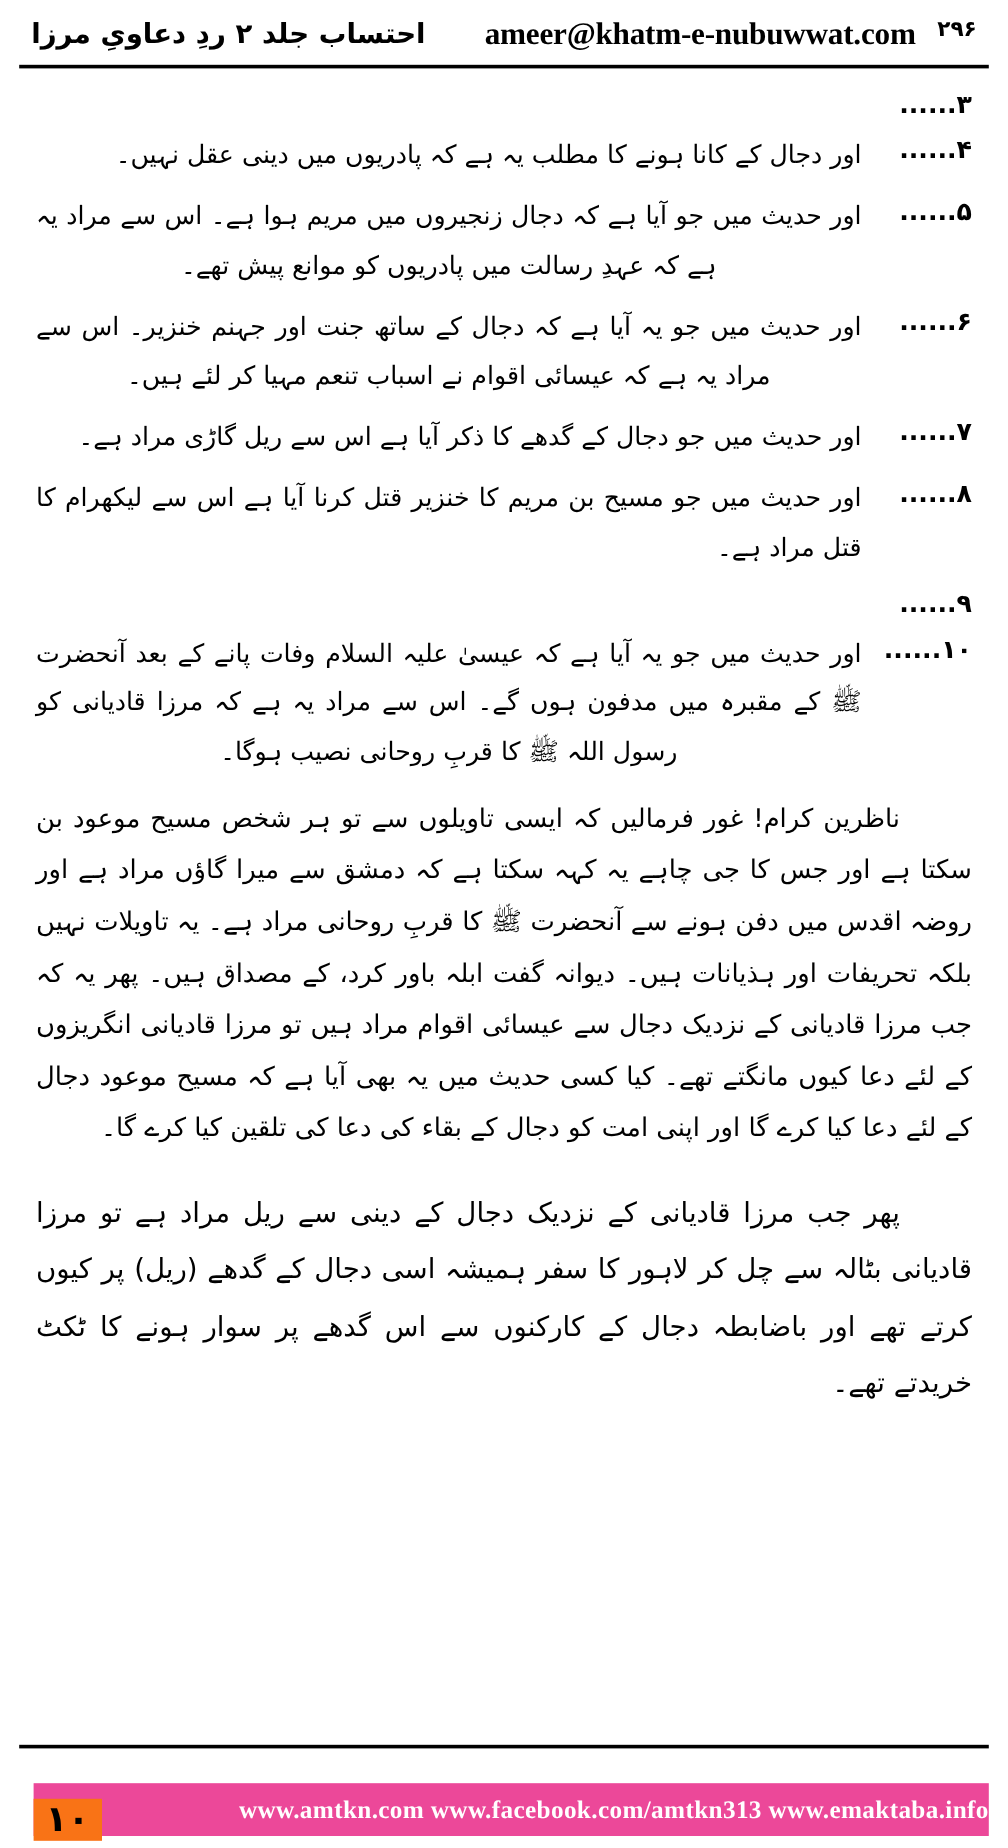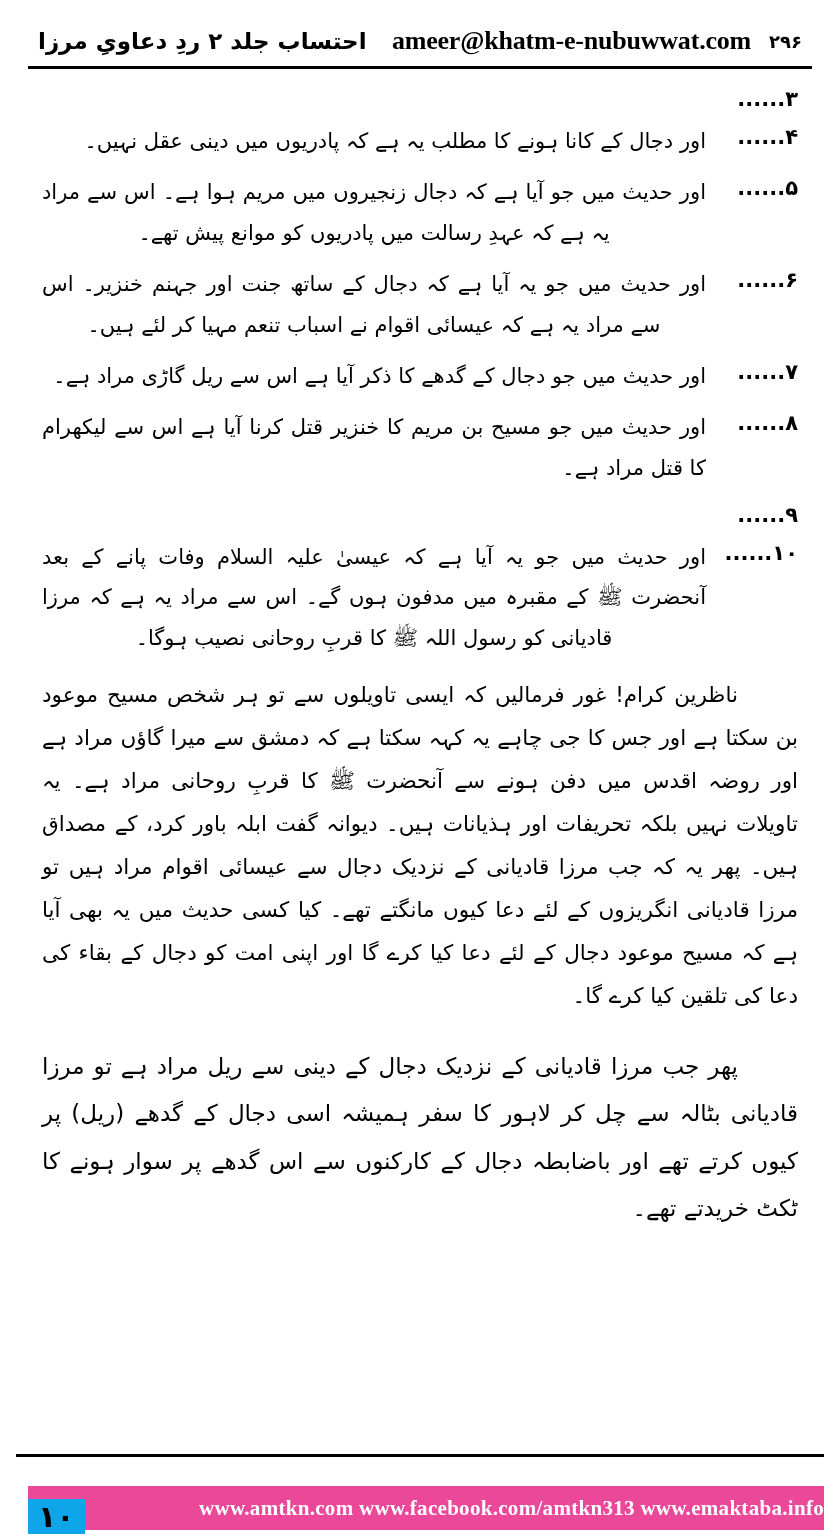--- a/index.html
+++ b/index.html
@@ -14,21 +14,21 @@
     font-family: "DejaVu Sans", sans-serif;
     color: #000000;
     overflow: hidden;
   }
 
   .page {
     width: 840px;
     height: 1540px;
     position: relative;
     box-sizing: border-box;
-    padding: 12px;
+    padding: 0;
   }
 
   
   .header {
     display: flex;
     flex-direction: row-reverse;
     align-items: center;
     justify-content: space-between;
     padding: 10px 26px 6px 26px;
     height: 54px;
@@ -38,21 +38,20 @@
     font-family: "DejaVu Sans", sans-serif;
     font-size: 23px;
     font-weight: bold;
     letter-spacing: 0px;
     direction: rtl;
     white-space: nowrap;
   }
   .header-left {
     display: flex;
     flex-direction: row;
-    align-items: center;
     gap: 18px;
     direction: ltr;
   }
   .header-email {
     font-family: "Liberation Serif", serif;
     font-size: 26px;
     font-weight: bold;
     letter-spacing: -0.2px;
   }
   .header-pageno {
@@ -151,21 +150,21 @@
     white-space: nowrap;
   }
   .footer-pageno {
     position: absolute;
     left: 28px;
     bottom: 6px;
     font-family: "DejaVu Sans", sans-serif;
     font-size: 30px;
     font-weight: bold;
     color: #000;
-    background: #0ea5e9;
+    background: #f97316;
     padding: 0 10px;
     z-index: 3;
   }
 </style>
 </head>
 <body>
 
 <div class="page">
 
   <div class="header">

